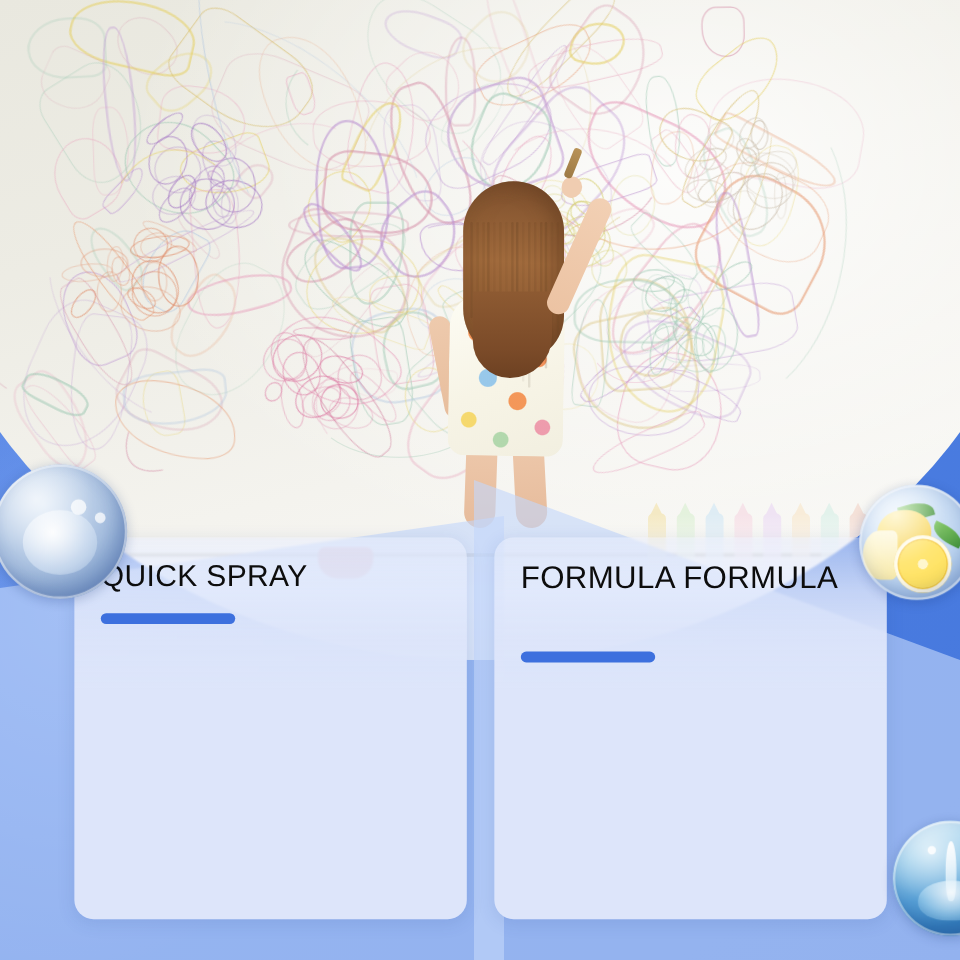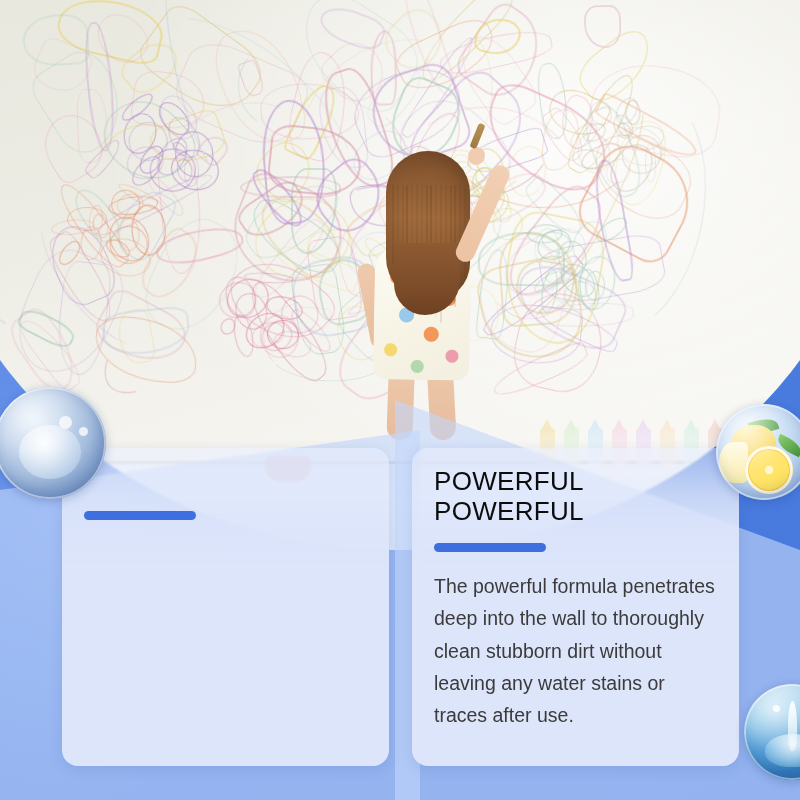--- a/index.html
+++ b/index.html
@@ -569,27 +569,27 @@
 
   <svg class="curve-svg" viewBox="0 0 800 800">
     <path d="M0,800 L0,352 A470,530 0 0 0 800,258 L800,800 Z" fill="none"></path>
   <path d="M0,0 H800 V800 H0 Z M400,295 m-470,0 a470,530 0 1,0 940,0 a470,530 0 1,0 -940,0 Z" fill-rule="evenodd" fill="none"></path>
     </svg>
 
   <div class="wedge wedge-l"></div>
   <div class="wedge wedge-r"></div>
 
   <div class="card card-left">
+    <div class="card-title">QUICK SPRAY</div>
     <div class="accent-bar"></div>
   </div>
 
   <div class="card card-right">
-    <div class="card-title">POWERFUL POWERFUL</div>
+    <div class="card-title">FORMULA FORMULA</div>
     <div class="accent-bar"></div>
-    <div class="card-body">The powerful formula penetrates deep into the wall to thoroughly clean stubborn dirt without leaving any water stains or traces after use.</div>
   </div>
 
   <div class="badge badge-drop">
     <div class="drop-core"></div>
     <div class="drop-bub" style="left:58%;top:26%;width:13px;height:13px;"></div>
     <div class="drop-bub" style="left:76%;top:36%;width:9px;height:9px;"></div>
     <div class="badge-gloss"></div>
     <div class="badge-ring"></div>
   </div>
 

